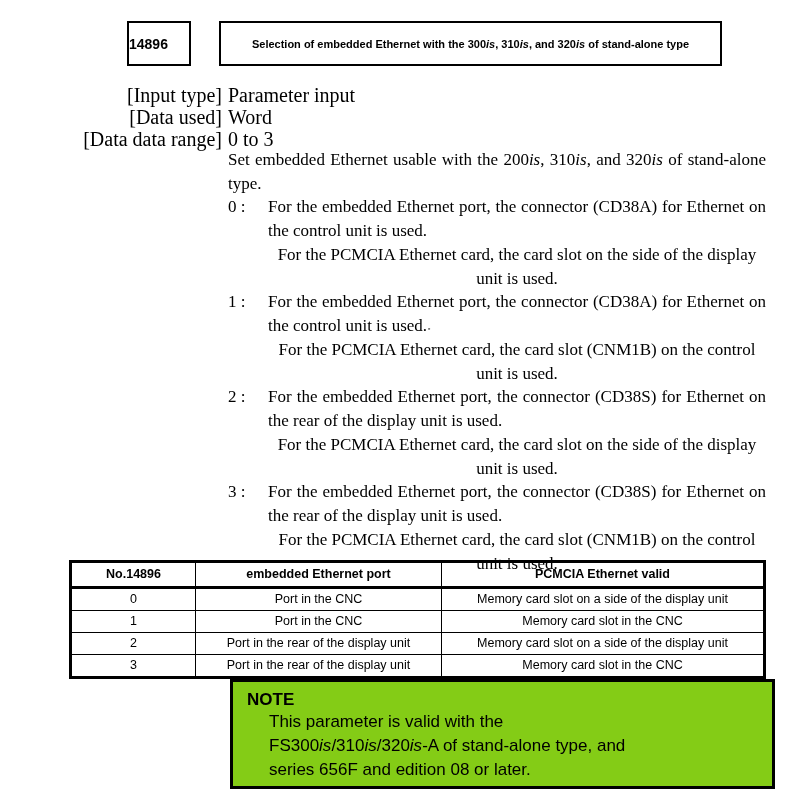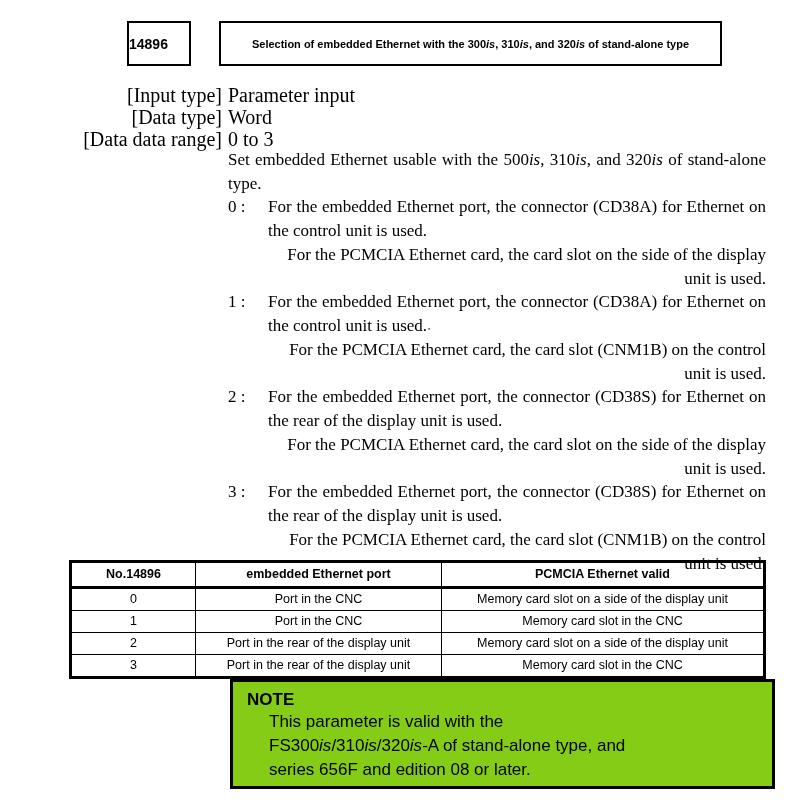--- a/index.html
+++ b/index.html
@@ -102,21 +102,21 @@
     position: absolute;
     left: 0;
     top: 0;
     width: 30px;
     text-align: left;
   }
   .opt-line {
     text-align: justify;
     text-justify: inter-word;
   }
-  .opt-line.last { text-align: right; }
+  .opt-line.last { text-align: center; }
   .it { font-style: italic; }
   .tiny-circle {
     font-size: 9px;
     vertical-align: 2px;
   }
 
   
   #param-table {
     position: absolute;
     left: 69px;
@@ -189,31 +189,31 @@
   <div id="param-title-box">
     <span><span>Selection of embedded Ethernet with the 300</span><span class="it">is</span><span>, 310</span><span class="it">is</span><span>, and 320</span><span class="it">is</span><span> of stand-alone type</span></span>
   </div>
 </div>
 
 <div class="attr-row" style="top:84px;">
   <span class="attr-label">[Input type]</span>
   <span class="attr-value">Parameter input</span>
 </div>
 <div class="attr-row" style="top:106px;">
-  <span class="attr-label">[Data type]</span>
+  <span class="attr-label">[Data used]</span>
   <span class="attr-value">Word</span>
 </div>
 <div class="attr-row" style="top:128px;">
   <span class="attr-label">[Data data range]</span>
   <span class="attr-value">0 to 3</span>
 </div>
 
 <div id="body-block">
 
-  <p class="body-para"><span>Set embedded Ethernet usable with the 500</span><span class="it">is</span><span>, 310</span><span class="it">is</span><span>, and 320</span><span class="it">is</span><span> of stand-alone type.</span></p>
+  <p class="body-para"><span>Set embedded Ethernet usable with the 200</span><span class="it">is</span><span>, 310</span><span class="it">is</span><span>, and 320</span><span class="it">is</span><span> of stand-alone type.</span></p>
 
   <div class="opt-item">
     <span class="opt-marker">0 :</span>
     <div class="opt-line"><span>For the embedded Ethernet port, the connector (CD38A) for Ethernet on the control unit is used.</span><span class="tiny-circle"></span></div>
     <div class="opt-line last">For the PCMCIA Ethernet card, the card slot on the side of the display unit is used.</div>
   </div>
 
   <div class="opt-item">
     <span class="opt-marker">1 :</span>
     <div class="opt-line"><span>For the embedded Ethernet port, the connector (CD38A) for Ethernet on the control unit is used.</span><span class="tiny-circle">。</span></div>

